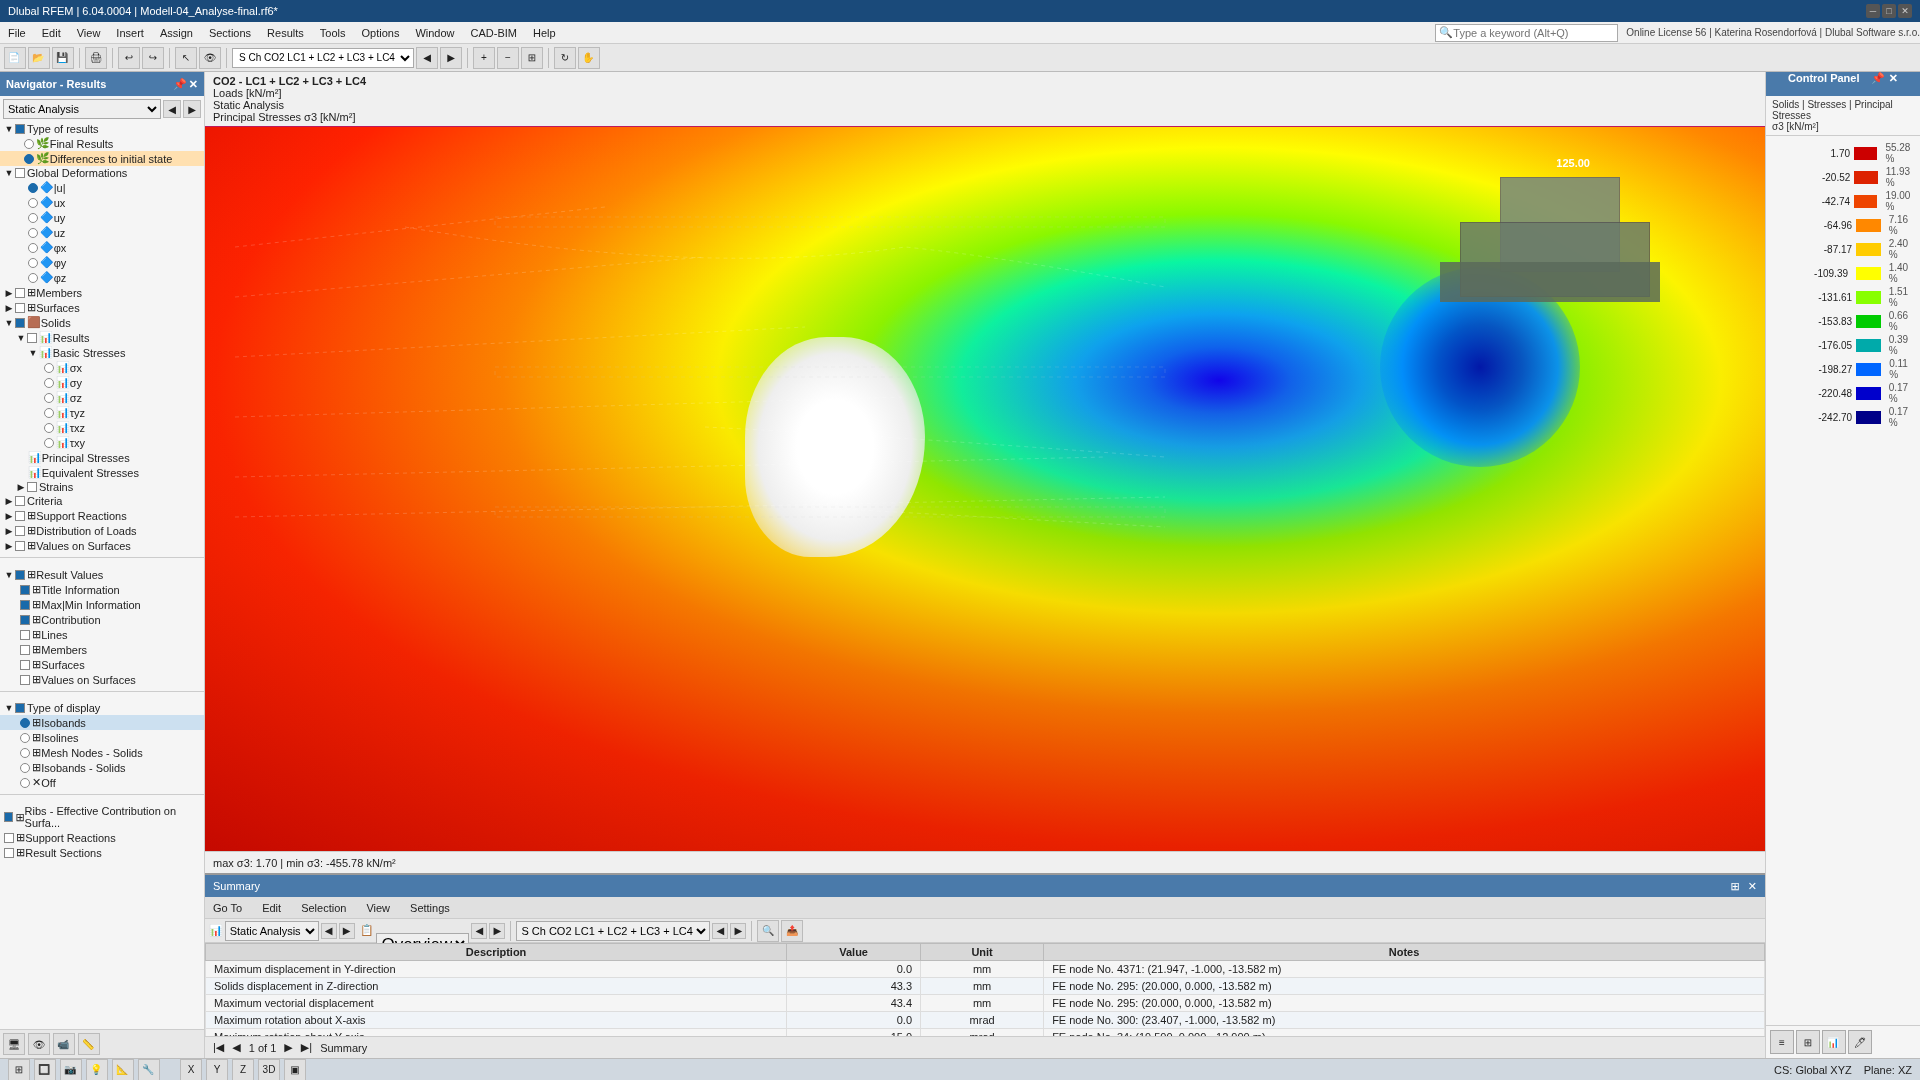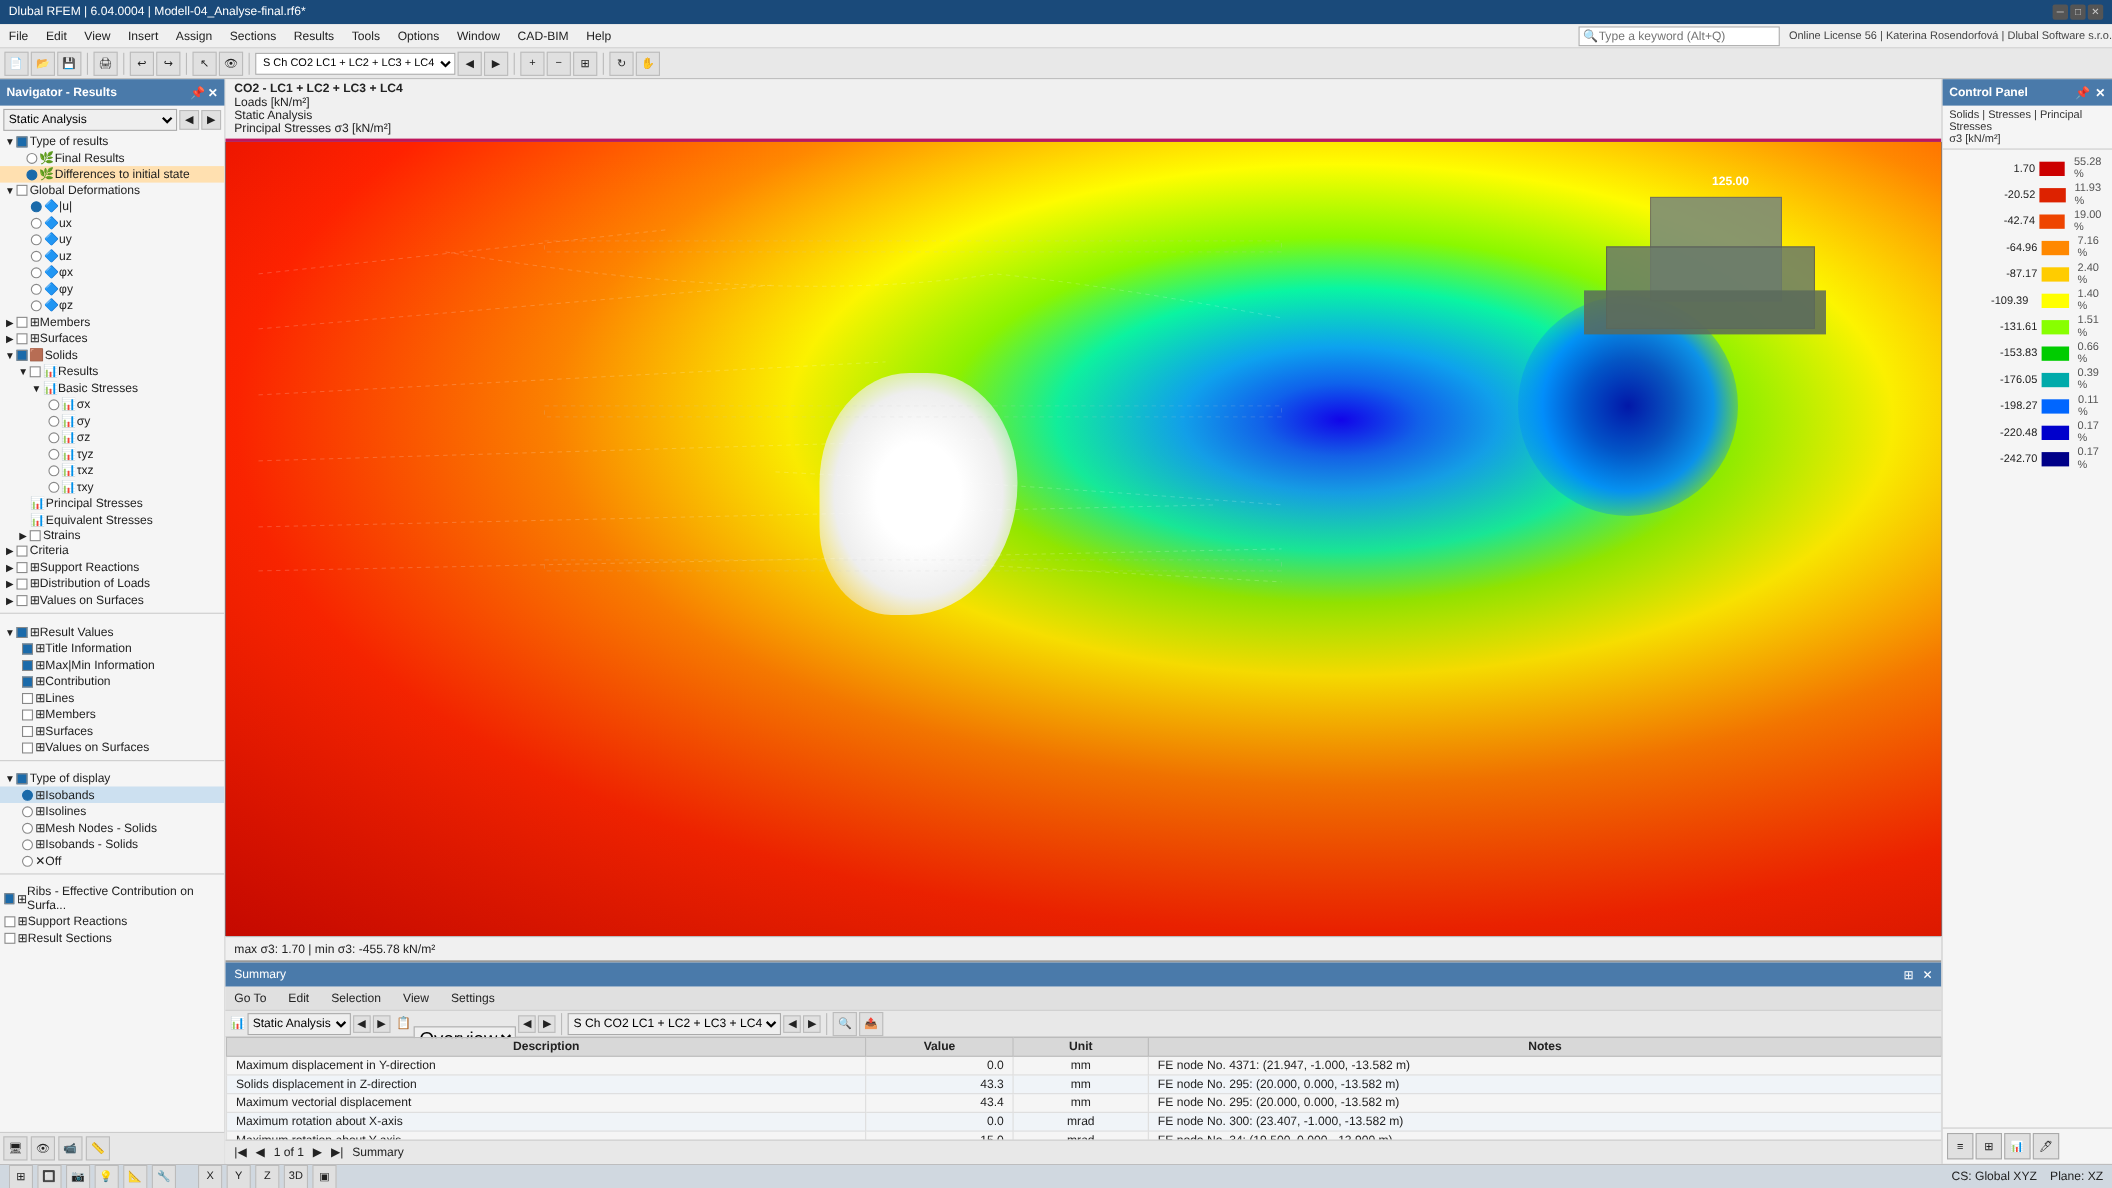--- a/index.html
+++ b/index.html
@@ -38,41 +38,41 @@
     .tree-radio { width: 10px; height: 10px; border-radius: 50%; border: 1px solid #888; display: inline-block; margin-right: 2px; background: white; }
     .tree-radio.checked { background: #1a6aaa; border-color: #1a6aaa; }
     .tree-check { width: 10px; height: 10px; border: 1px solid #888; display: inline-block; margin-right: 2px; background: white; }
     .tree-check.checked { background: #1a6aaa; }
     .tree-expand { width: 10px; height: 10px; display: inline-flex; align-items: center; justify-content: center; font-size: 9px; margin-right: 1px; }
     .selected-item { background: #cce0f0; }
     .highlighted-item { background: #ffe0b0; }
 
     
     #center-area { flex: 1; display: flex; flex-direction: column; }
-    #view-header { background: #f0f0f0; border-bottom: 3px solid #be185d; padding: 3px 8px; font-size: 11px; }
+    #view-header { background: #f0f0f0; border-bottom: 1px solid #be185d; padding: 3px 8px; font-size: 11px; }
     #view-header .combo-row { display: flex; align-items: center; gap: 4px; }
     #view-3d { flex: 1; position: relative; overflow: hidden; background: #1a1a2e; }
     #view-status { background: #f0f0f0; border-top: 1px solid #ccc; padding: 2px 8px; font-size: 11px; height: 22px; display: flex; align-items: center; }
 
     
     #summary-panel { height: 185px; background: #f5f5f5; border-top: 2px solid #999; display: flex; flex-direction: column; }
     #summary-header { background: #4a7aaa; color: white; height: 22px; display: flex; align-items: center; padding: 0 8px; font-size: 11px; }
     #summary-tabs { display: flex; align-items: center; background: #e0e0e0; border-bottom: 1px solid #ccc; height: 22px; padding: 0 4px; gap: 12px; font-size: 11px; }
     #summary-tabs span { cursor: pointer; padding: 2px 4px; }
     #summary-toolbar { background: #e8e8e8; border-bottom: 1px solid #ccc; height: 24px; display: flex; align-items: center; padding: 0 4px; gap: 2px; }
     #summary-table { flex: 1; overflow-y: auto; font-size: 11px; }
     #summary-table table { width: 100%; border-collapse: collapse; }
     #summary-table th { background: #d8d8d8; padding: 2px 8px; border: 1px solid #bbb; text-align: center; font-weight: bold; }
     #summary-table td { padding: 2px 8px; border: 1px solid #ddd; }
     #summary-table tr:nth-child(even) { background: #f0f4f8; }
     #summary-footer { height: 22px; background: #e8e8e8; border-top: 1px solid #ccc; display: flex; align-items: center; padding: 0 8px; gap: 8px; font-size: 11px; }
 
     
     #right-panel { width: 155px; background: #f5f5f5; border-left: 1px solid #ccc; display: flex; flex-direction: column; }
-    #cp-header { background: #4a7aaa; color: white; height: 24px; display: flex; align-items: center; padding: 0 6px; font-size: 11px; font-weight: bold; }
+    #cp-header { background: #4a7aaa; color: white; height: 24px; display: flex; padding: 0 22px; font-size: 11px; font-weight: bold; }
     #cp-header .cp-title { flex: 1; }
     #cp-subtitle { font-size: 10px; padding: 3px 6px; border-bottom: 1px solid #ccc; color: #333; }
     #legend { flex: 1; padding: 4px; margin-left: 40px; }
     .legend-item { display: flex; align-items: center; margin: 2px 0; font-size: 10px; }
     .legend-color { width: 28px; height: 13px; margin-right: 4px; }
     .legend-value { width: 45px; text-align: right; font-size: 10px; }
     .legend-percent { margin-left: 4px; color: #555; font-size: 10px; }
     #cp-bottom-btns { padding: 4px; display: flex; flex-wrap: wrap; gap: 2px; border-top: 1px solid #ccc; }
     .cp-btn { width: 24px; height: 24px; background: #e0e0e0; border: 1px solid #aaa; display: flex; align-items: center; justify-content: center; font-size: 10px; cursor: pointer; }
 
@@ -604,21 +604,21 @@
     <span class="legend-value" style="font-size:10px;width:48px;text-align:right;">-64.96</span>
     <span class="legend-color" style="background:#ff8800;width:28px;height:13px;margin:0 4px;display:inline-block;"></span>
     <span class="legend-percent">7.16 %</span>
   </div>
         <div class="legend-item">
     <span class="legend-value" style="font-size:10px;width:48px;text-align:right;">-87.17</span>
     <span class="legend-color" style="background:#ffcc00;width:28px;height:13px;margin:0 4px;display:inline-block;"></span>
     <span class="legend-percent">2.40 %</span>
   </div>
         <div class="legend-item">
-    <span class="legend-value" style="font-size:10px;width:48px;text-align:left;">-109.39</span>
+    <span class="legend-value" style="font-size:10px;width:48px;text-align:center;">-109.39</span>
     <span class="legend-color" style="background:#ffff00;width:28px;height:13px;margin:0 4px;display:inline-block;"></span>
     <span class="legend-percent">1.40 %</span>
   </div>
         <div class="legend-item">
     <span class="legend-value" style="font-size:10px;width:48px;text-align:right;">-131.61</span>
     <span class="legend-color" style="background:#88ff00;width:28px;height:13px;margin:0 4px;display:inline-block;"></span>
     <span class="legend-percent">1.51 %</span>
   </div>
         <div class="legend-item">
     <span class="legend-value" style="font-size:10px;width:48px;text-align:right;">-153.83</span>

